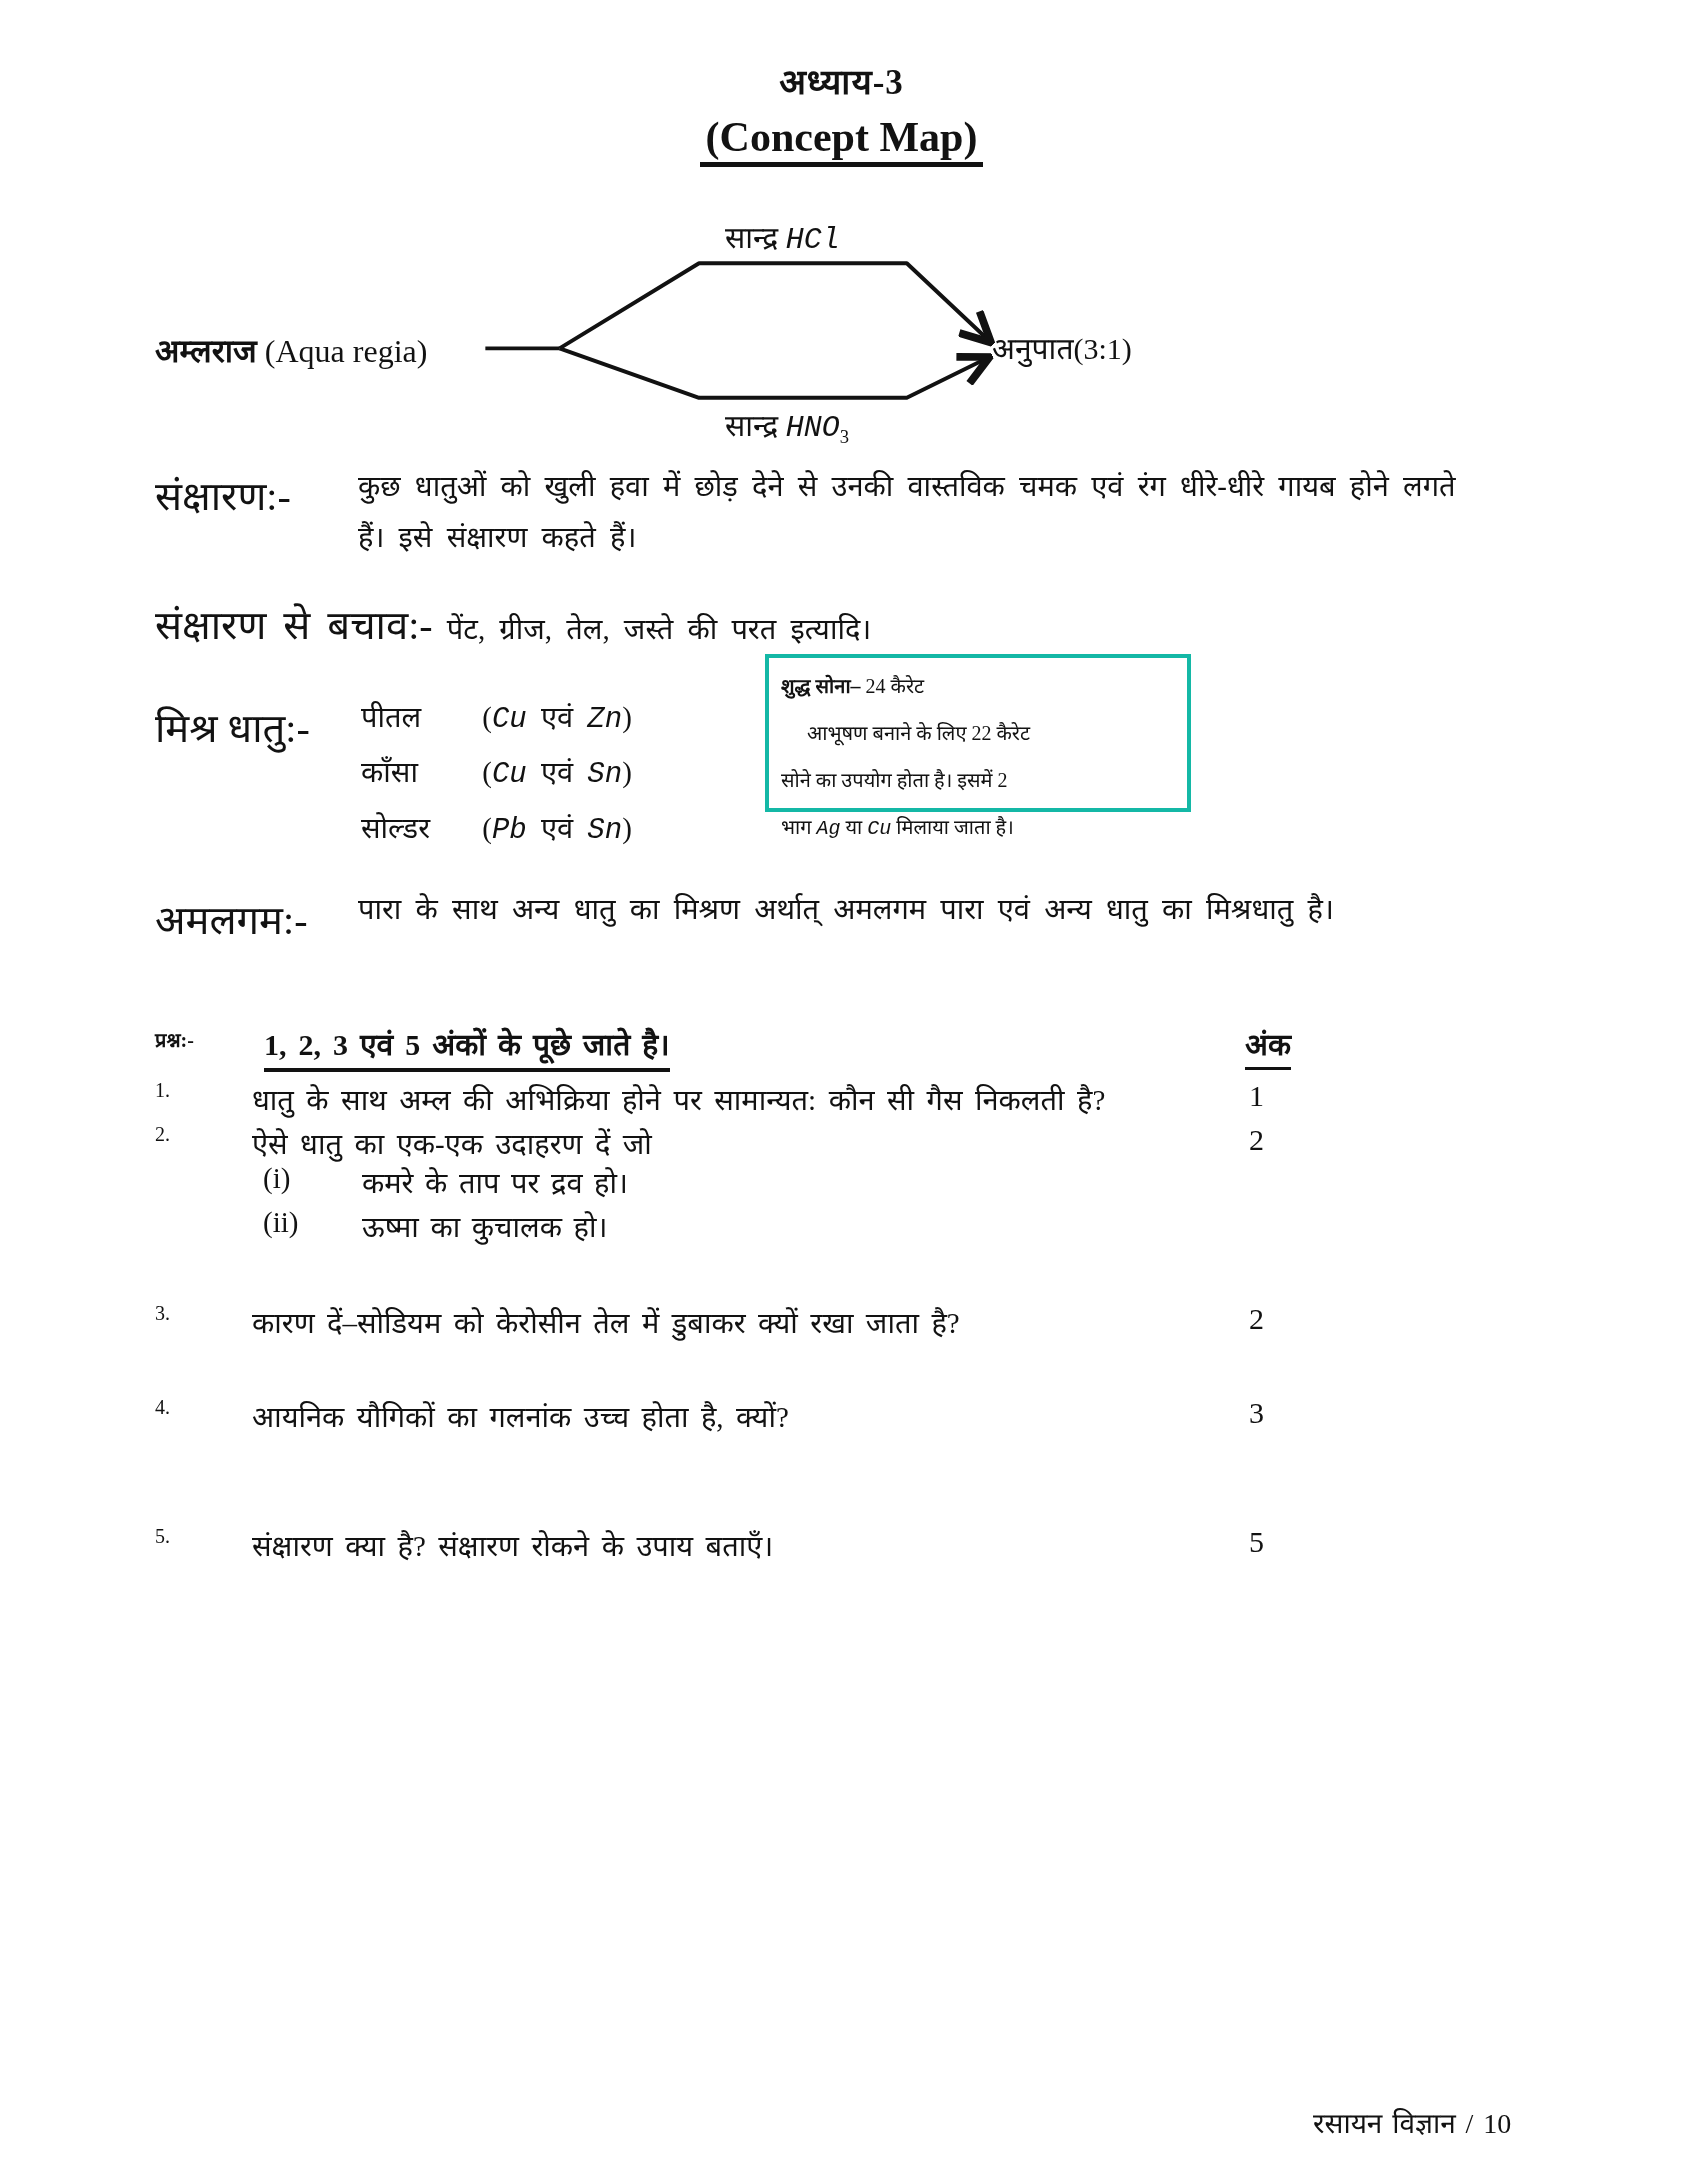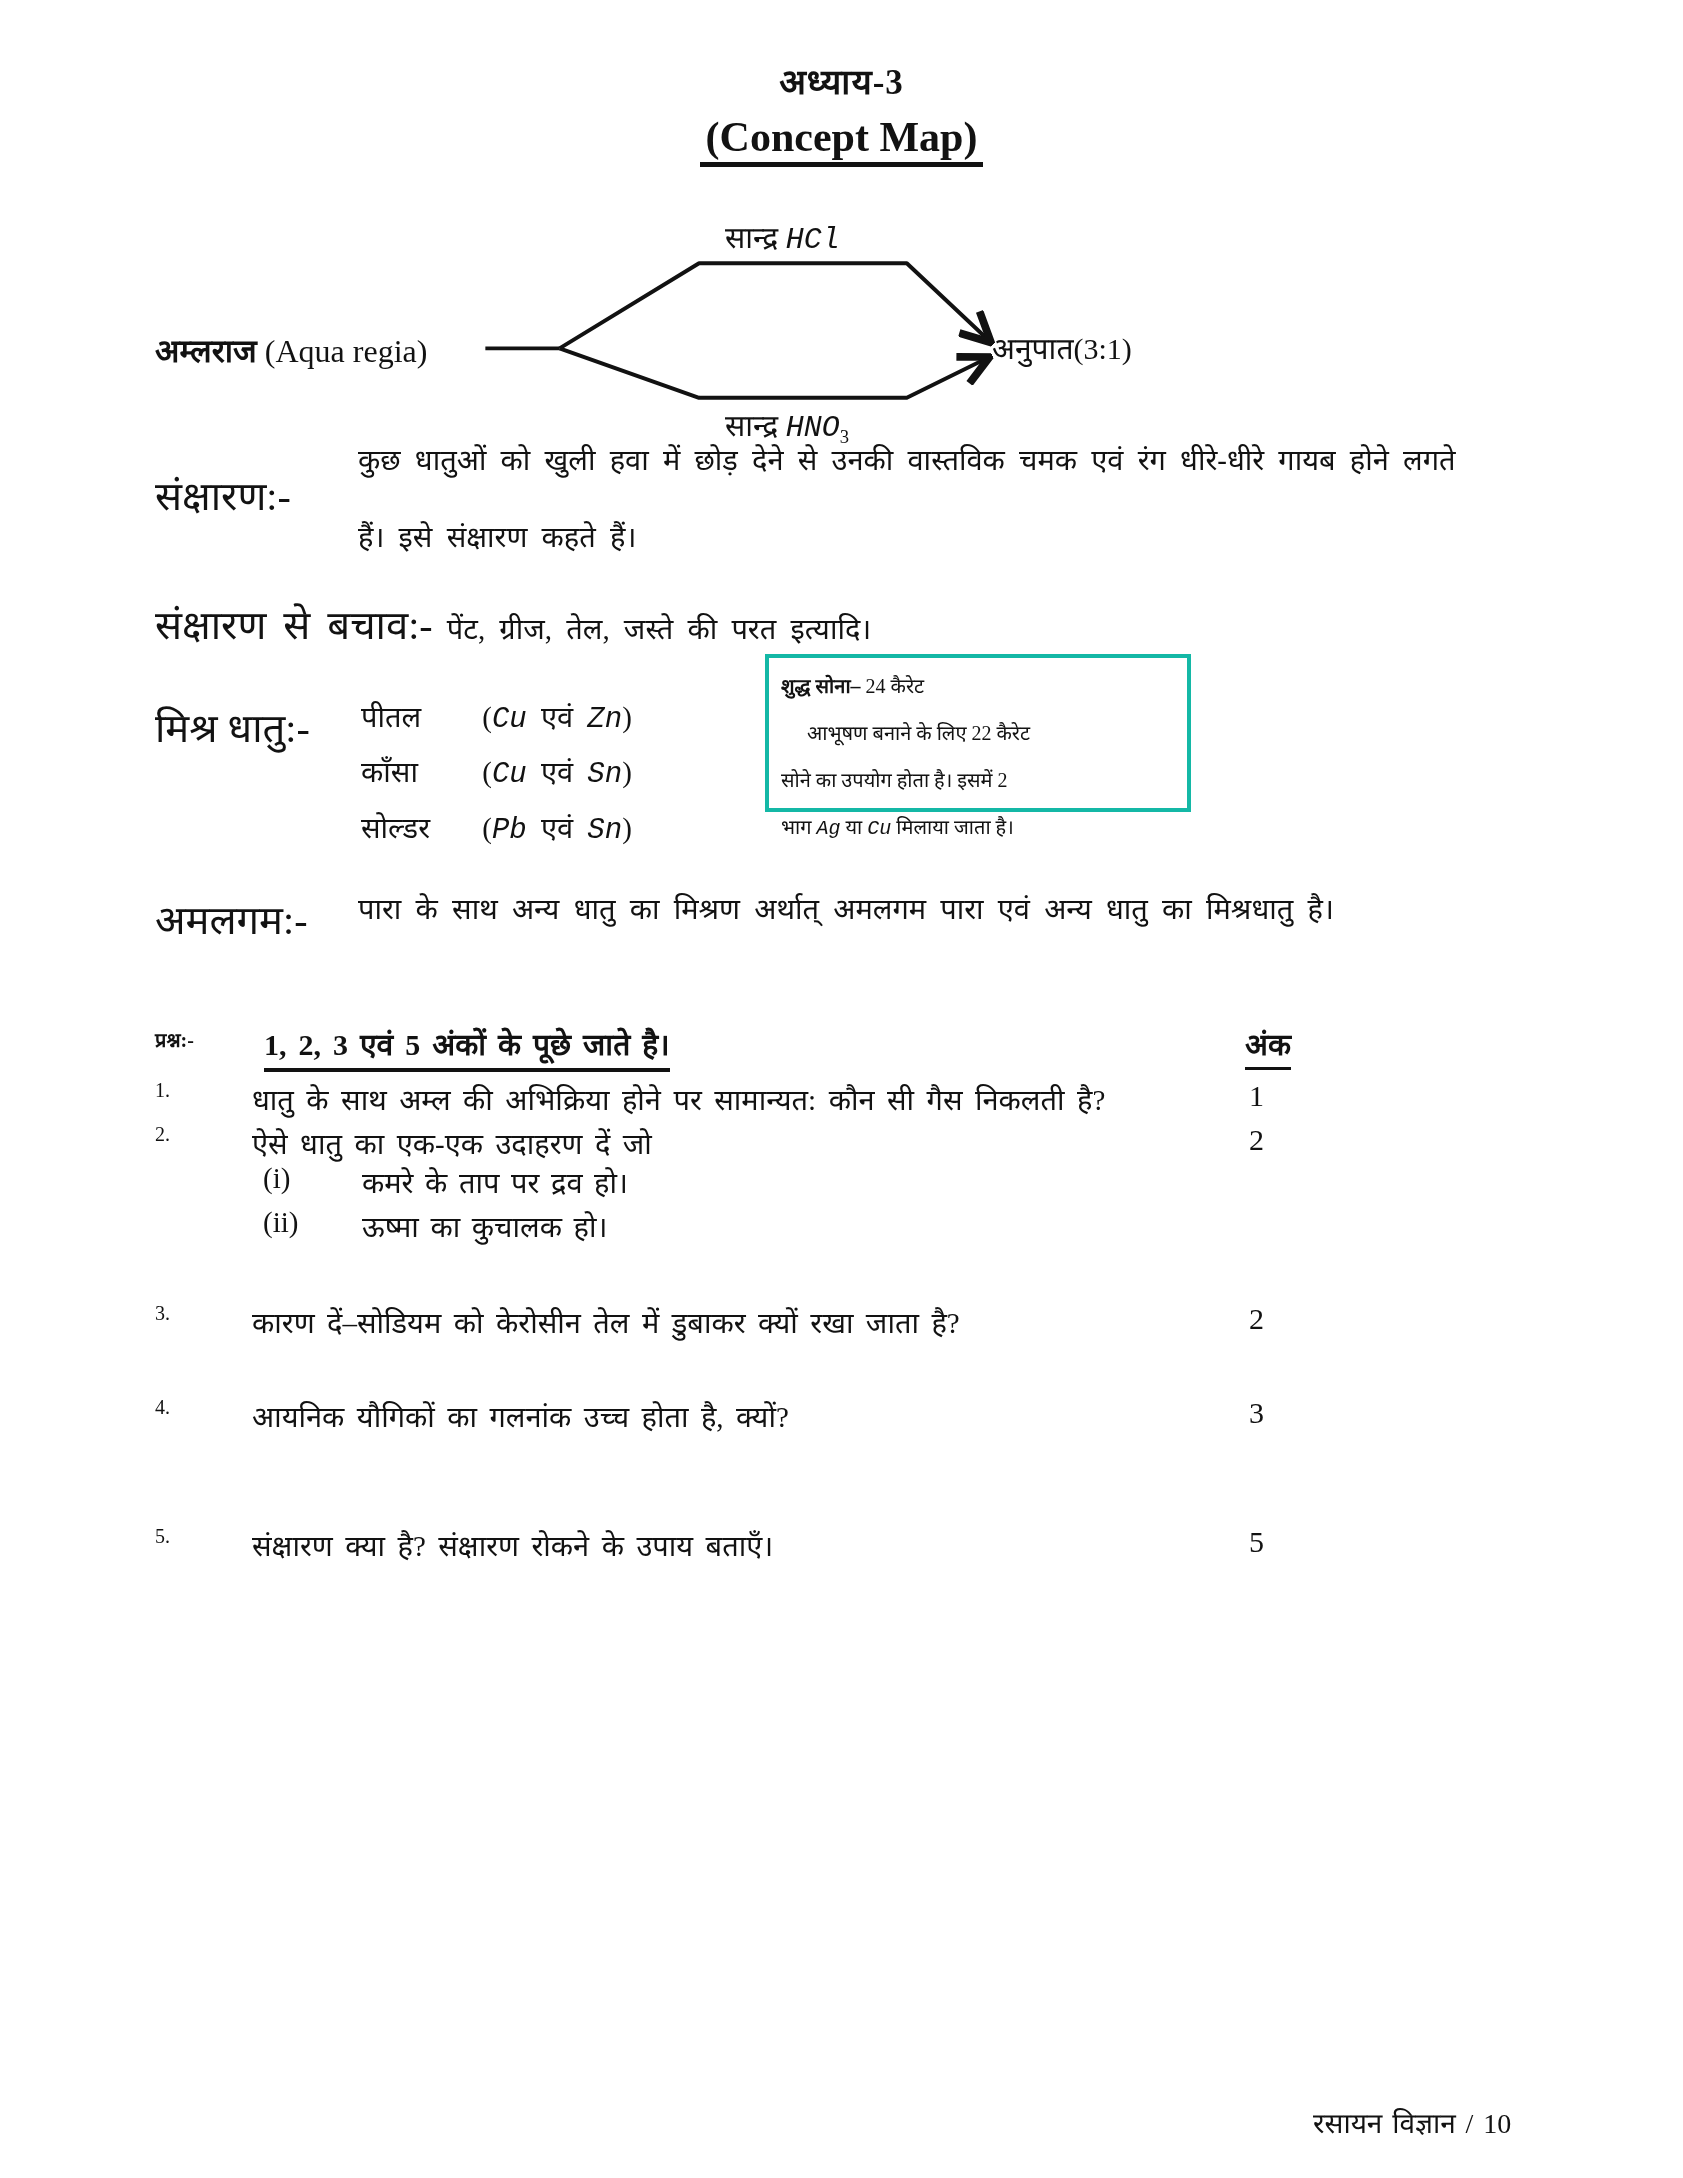--- a/index.html
+++ b/index.html
@@ -73,21 +73,21 @@
   </div>
 
   <div class="abs dgm-label botlab dev">
     <span>सान्द्र</span>
     <span class="it">HNO</span><sub>3</sub>
   </div>
 
   <div class="abs dgm-label reslab dev">अनुपात(3:1)</div>
 
   <div class="abs lbl dev" style="left:155px;top:467px;">संक्षारण:-</div>
-  <div class="abs para dev" style="left:358px;top:440px;">कुछ धातुओं को खुली हवा में छोड़ देने से उनकी वास्तविक चमक एवं रंग धीरे-धीरे गायब होने लगते</div>
+  <div class="abs para dev" style="left:358px;top:466px;">कुछ धातुओं को खुली हवा में छोड़ देने से उनकी वास्तविक चमक एवं रंग धीरे-धीरे गायब होने लगते</div>
   <div class="abs para dev" style="left:358px;top:517px;">हैं। इसे संक्षारण कहते हैं।</div>
 
   <div class="abs para dev" style="left:155px;top:606px;">
     <span class="lbl">संक्षारण से बचाव:-</span>
     <span>पेंट, ग्रीज, तेल, जस्ते की परत इत्यादि।</span>
   </div>
 
   <div class="abs lbl dev" style="left:155px;top:699px;">मिश्र धातु:-</div>
 
   <div class="abs para dev" style="left:361px;top:697px;">

